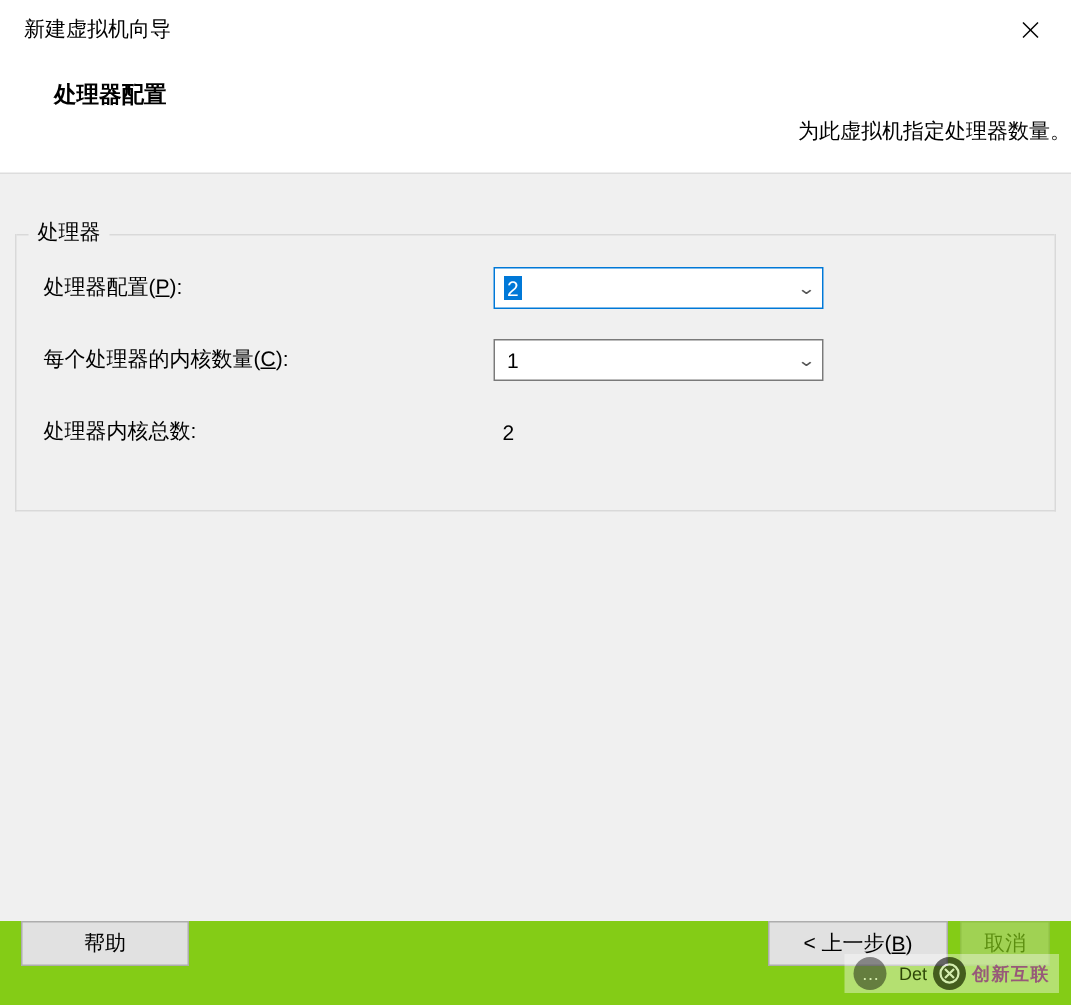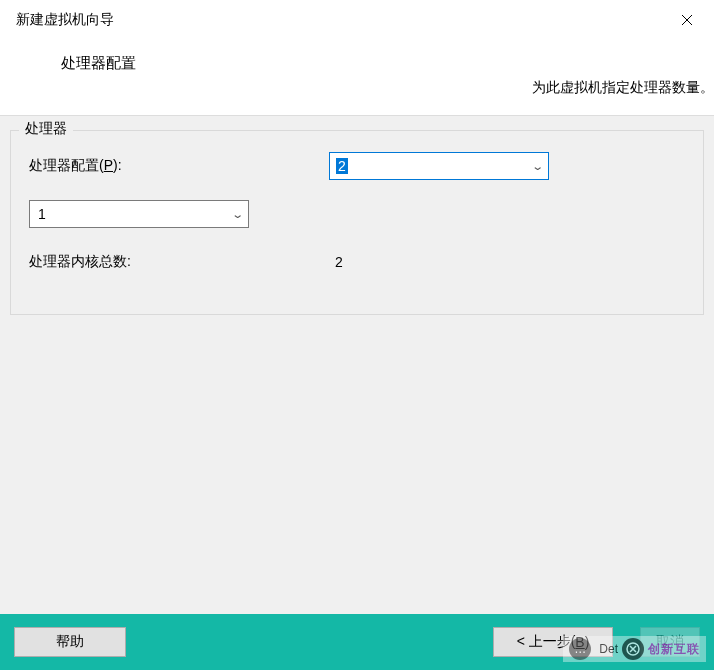--- a/index.html
+++ b/index.html
@@ -33,35 +33,35 @@
       width: 46px; height: 32px;
       display: flex; align-items: center; justify-content: center;
       cursor: pointer;
       font-size: 18px;
     }
     .header {
       padding: 14px 0 18px 36px;
       background: #fff;
       border-bottom: 1px solid #ddd;
     }
-    .header .heading { font-weight: normal; font-size: 15px; margin-bottom: 6px; margin-left: 25px; }
+    .header .heading { font-weight: bold; font-size: 15px; margin-bottom: 6px; }
     .header .subheading { font-size: 14px; padding-left: 34px; text-align: right; }
     .body {
       flex: 1;
       background: #f0f0f0;
       padding: 14px 10px 0 10px;
       position: relative;
     }
     .groupbox {
       position: relative;
       border: 1px solid #d9d9d9;
       border-top: none;
       padding: 22px 18px 18px 18px;
       background: #f0f0f0;
-      margin-top: 0;
+      margin-top: 26px;
     }
     .groupbox::before {
       content: "";
       position: absolute;
       top: 0; left: 0; right: 0;
       border-top: 1px solid #d9d9d9;
     }
     .groupbox-title {
       position: absolute;
       top: -10px; left: 8px;
@@ -104,25 +104,24 @@
       color: #fff;
     }
     .combo .chev {
       font-size: 11px;
       color: #555;
       transform: scaleX(1.4);
     }
     .static-value { font-size: 14px; padding-left: 6px; }
     .footer {
       height: 56px;
-      background: #14b8a6;
-      display: flex;
-      align-items: center;
+      background: #84cc16;
+      display: flex;
       padding: 0 14px;
-      gap: 27px;
+      gap: 8px;
     }
     .spacer { flex: 1; }
     .btn {
       height: 30px;
       min-width: 120px;
       padding: 0 14px;
       background: #e1e1e1;
       border: 1px solid #adadad;
       font-size: 14px;
       cursor: pointer;
@@ -177,20 +176,23 @@
         <div class="label">
           <span>处理器配置(</span><span class="u">P</span><span>):</span>
         </div>
         <div class="combo focused">
           <span class="value">2</span>
           <span class="chev">⌄</span>
         </div>
       </div>
 
       <div class="row">
+        <div class="label">
+          <span>每个处理器的内核数量(</span><span class="u">C</span><span>):</span>
+        </div>
         <div class="combo">
           <span class="value">1</span>
           <span class="chev">⌄</span>
         </div>
       </div>
 
       <div class="row">
         <div class="label">处理器内核总数:</div>
         <div class="static-value">2</div>
       </div>

